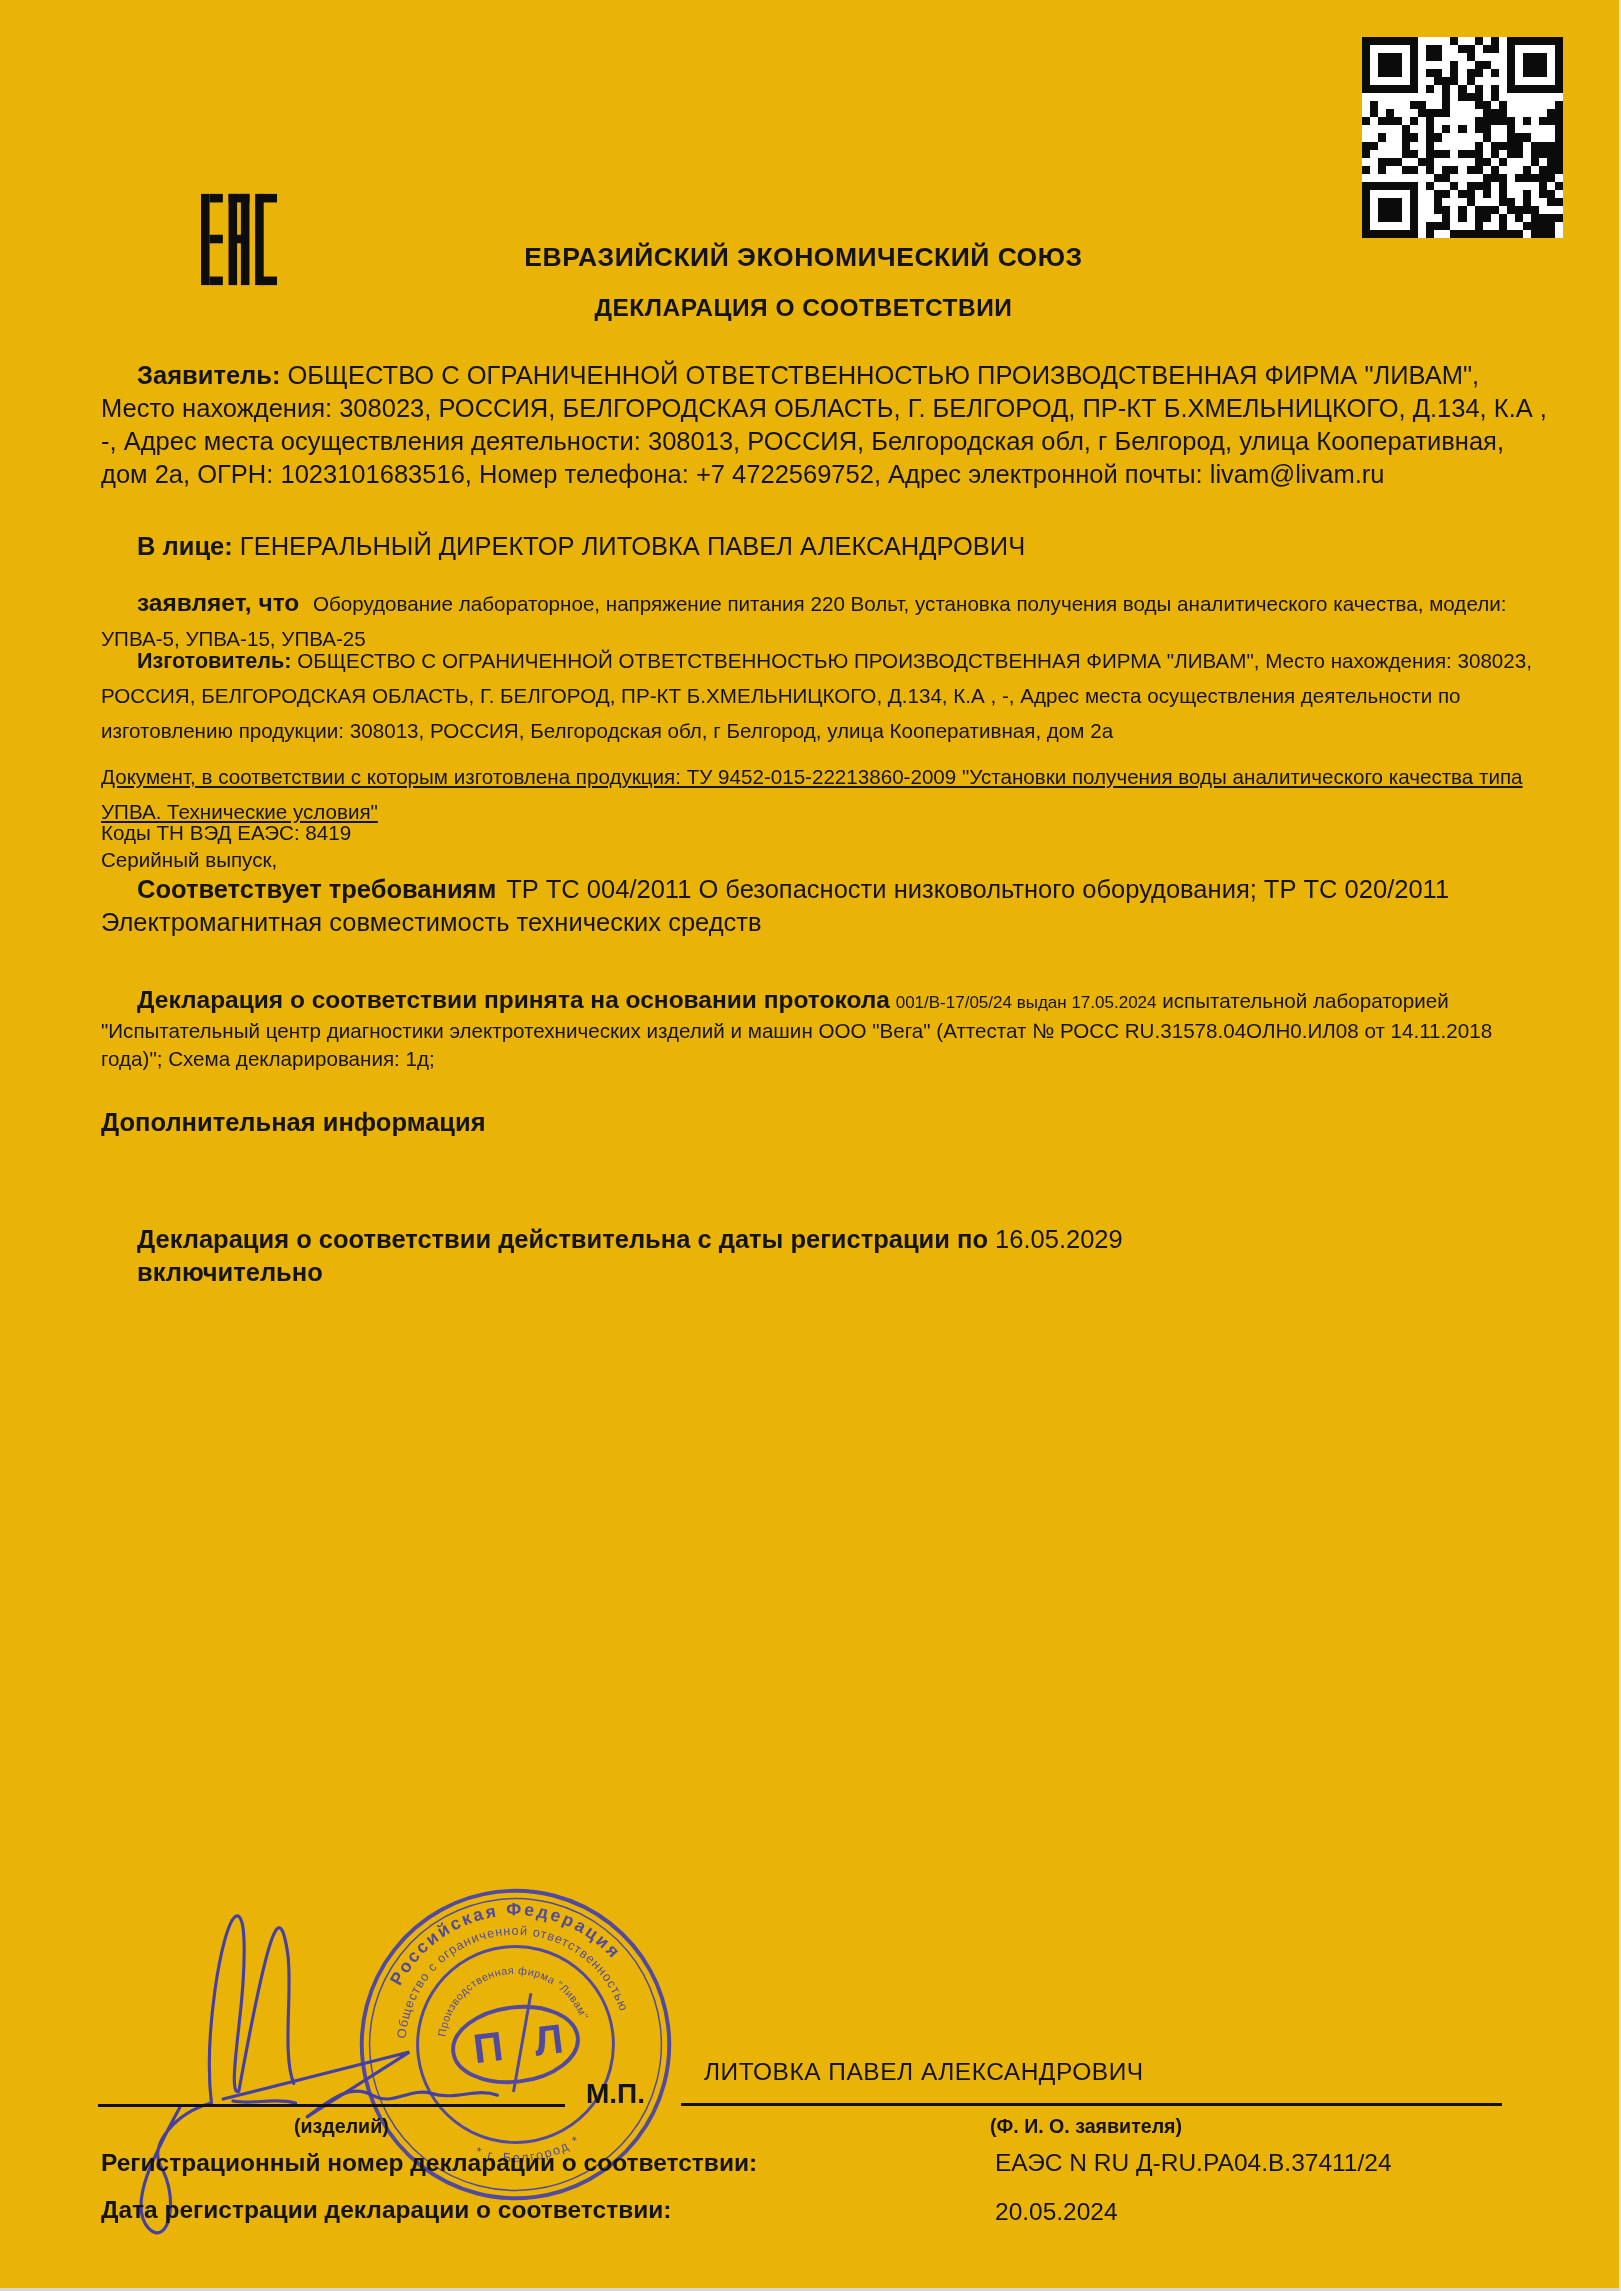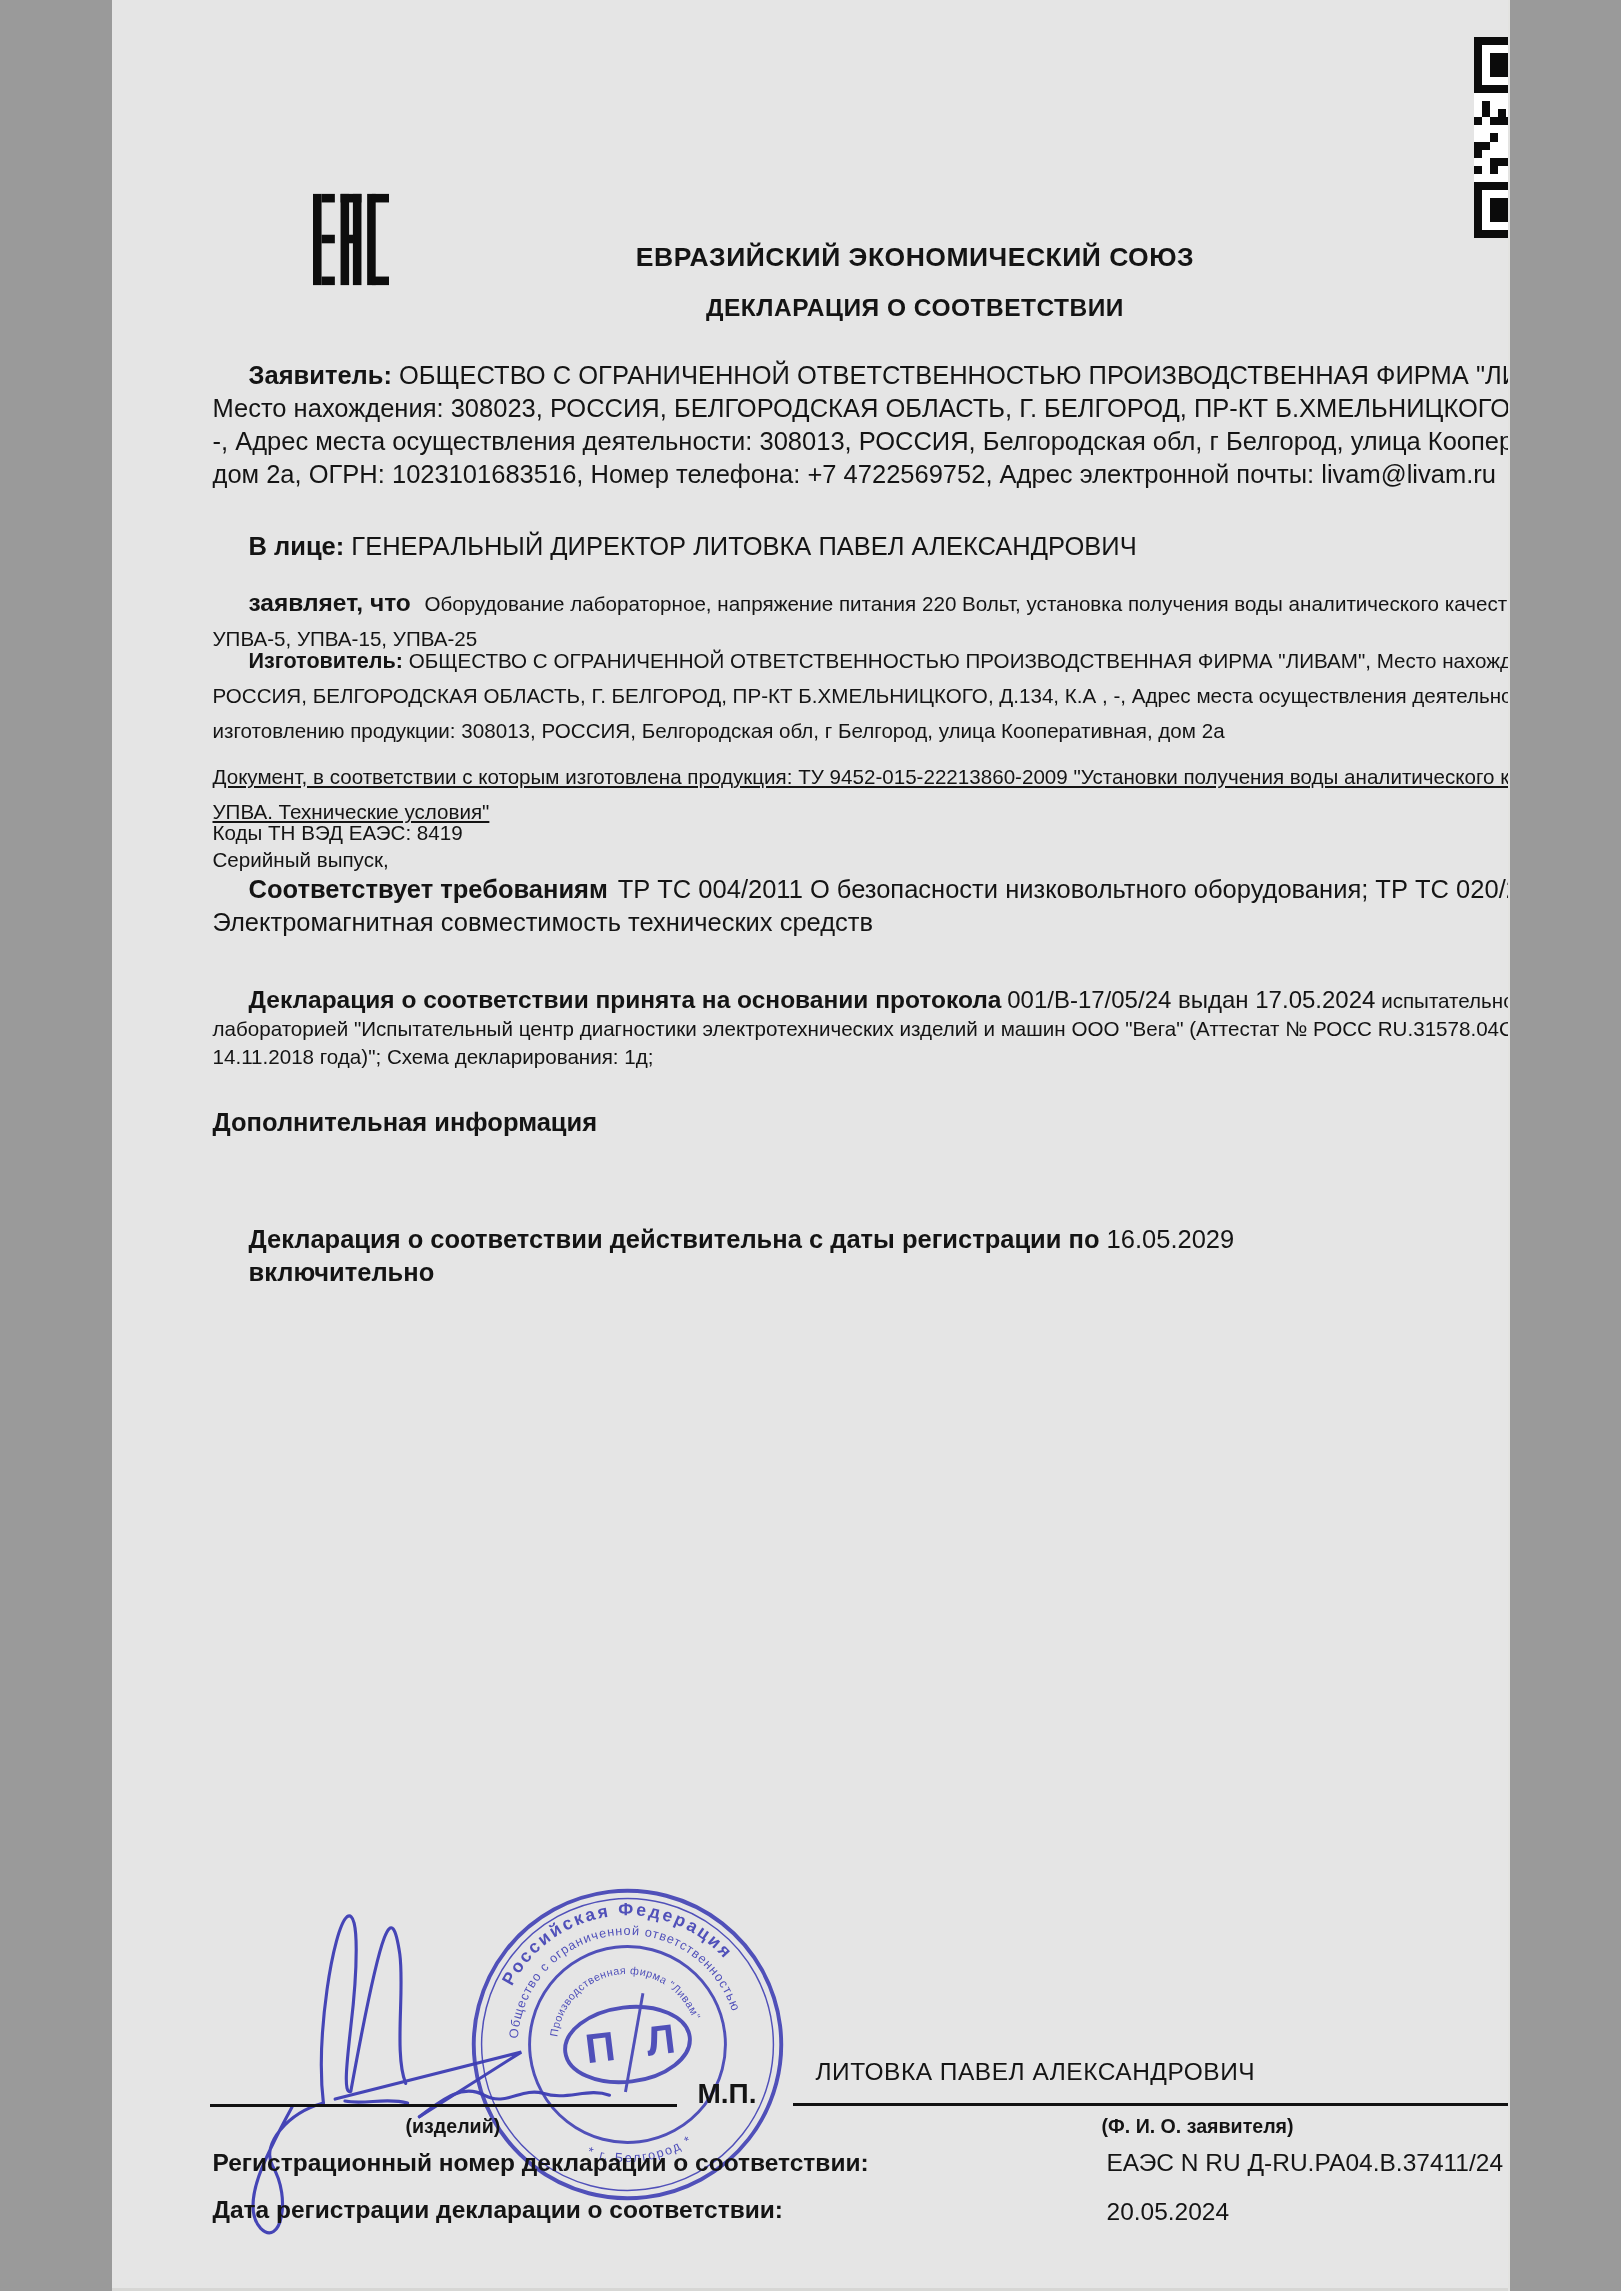--- a/index.html
+++ b/index.html
@@ -1,20 +1,20 @@
 <!DOCTYPE html>
 <html><head>
 <meta charset="utf-8">
 <style>
   html,body{margin:0;padding:0;background:#9a9a9a;}
   .page{
     position:relative;
-    width:1398px;height:2292px;
+    width:1621px;height:2292px;
     margin:0 auto;
-    background:#e5e5e5;
+    background:#eab308;
     overflow:hidden;
     font-family:"Liberation Sans", sans-serif;
     color:#141414;
   }
   .abs{position:absolute;}
   .para{
     position:absolute;
     left:101px;
     width:1446px;
     margin:0;
@@ -27,21 +27,21 @@
     text-align:center;font-weight:700;margin:0;
   }
   .h1{font-size:26.5px;letter-spacing:0.5px;}
   .h2{font-size:24.5px;letter-spacing:0.5px;}
   .hline{position:absolute;height:2.9px;background:#111;}
   .cap{position:absolute;font-size:19.6px;font-weight:700;}
   .reg-label{position:absolute;left:101px;font-size:24.5px;font-weight:700;}
   .reg-value{position:absolute;left:995px;font-size:24.5px;}
   .fio-name{position:absolute;left:704px;font-size:24.5px;letter-spacing:0.5px;}
   .mp{position:absolute;left:586px;top:2078px;font-size:28px;font-weight:700;}
-  .basis-val{font-size:24px;}
+  .basis-val{font-size:17px;}
   .decl-small{font-size:20.6px;line-height:28px;}
   .stamp-wrap{position:absolute;left:351px;top:1880px;width:329px;height:329px;transform:rotate(-7deg);opacity:.88;}
   .sig-wrap{position:absolute;left:86px;top:1860px;width:529px;height:392px;opacity:.9;}
   .scan-bottom{position:absolute;left:0;bottom:0;width:100%;height:3.9px;background:#d6d6d4;}
   .scan-right{position:absolute;top:0;right:0;width:2px;height:100%;background:#e3e3e1;}
 </style>
 </head>
 <body>
 
 <div class="page">

